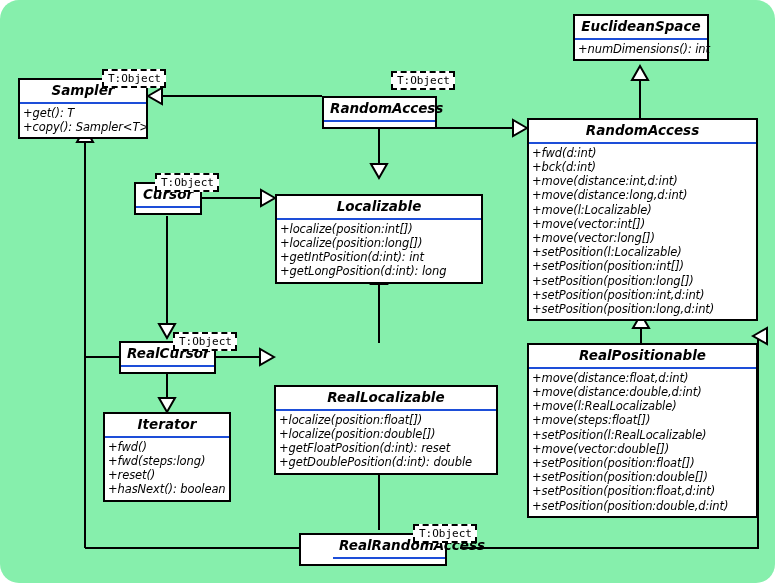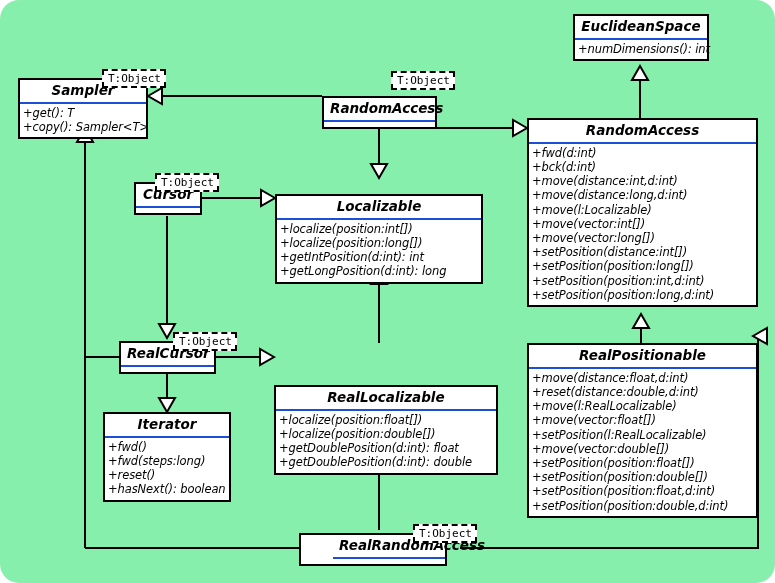--- a/index.html
+++ b/index.html
@@ -150,21 +150,22 @@
   <div class="uml-class" style="left:527px; top:118px; width:231px;">
     <div class="uml-name">RandomAccess</div>
     <div class="uml-members">
       <div class="uml-member">+fwd(d:int)</div>
       <div class="uml-member">+bck(d:int)</div>
       <div class="uml-member">+move(distance:int,d:int)</div>
       <div class="uml-member">+move(distance:long,d:int)</div>
       <div class="uml-member">+move(l:Localizable)</div>
       <div class="uml-member">+move(vector:int[])</div>
       <div class="uml-member">+move(vector:long[])</div>
-      <div class="uml-member">+setPosition(distance:int[])</div>
+      <div class="uml-member">+setPosition(l:Localizable)</div>
+      <div class="uml-member">+setPosition(position:int[])</div>
       <div class="uml-member">+setPosition(position:long[])</div>
       <div class="uml-member">+setPosition(position:int,d:int)</div>
       <div class="uml-member">+setPosition(position:long,d:int)</div>
     </div>
   </div>
 
   <div class="uml-class" style="left:134px; top:182px; width:68px;">
     <div class="uml-name">Cursor</div>
     <div class="uml-members empty"></div>
   </div>
@@ -184,32 +185,32 @@
     <div class="uml-name">RealCursor</div>
     <div class="uml-members empty"></div>
   </div>
   <div class="type-param" style="left:173px; top:332px;">T:Object</div>
 
   <div class="uml-class" style="left:274px; top:343px; width:224px;margin-top:42px;">
     <div class="uml-name">RealLocalizable</div>
     <div class="uml-members">
       <div class="uml-member">+localize(position:float[])</div>
       <div class="uml-member">+localize(position:double[])</div>
-      <div class="uml-member">+getDoublePosition(d:int): float</div>
+      <div class="uml-member">+getFloatPosition(d:int): reset</div>
       <div class="uml-member">+getDoublePosition(d:int): double</div>
     </div>
   </div>
 
   <div class="uml-class" style="left:527px; top:343px; width:231px;">
     <div class="uml-name">RealPositionable</div>
     <div class="uml-members">
       <div class="uml-member">+move(distance:float,d:int)</div>
-      <div class="uml-member">+reset(distance:double,d:int)</div>
+      <div class="uml-member">+move(distance:double,d:int)</div>
       <div class="uml-member">+move(l:RealLocalizable)</div>
-      <div class="uml-member">+move(vector:float[])</div>
+      <div class="uml-member">+move(steps:float[])</div>
       <div class="uml-member">+setPosition(l:RealLocalizable)</div>
       <div class="uml-member">+move(vector:double[])</div>
       <div class="uml-member">+setPosition(position:float[])</div>
       <div class="uml-member">+setPosition(position:double[])</div>
       <div class="uml-member">+setPosition(position:float,d:int)</div>
       <div class="uml-member">+setPosition(position:double,d:int)</div>
     </div>
   </div>
 
   <div class="uml-class" style="left:103px; top:412px; width:128px;">

